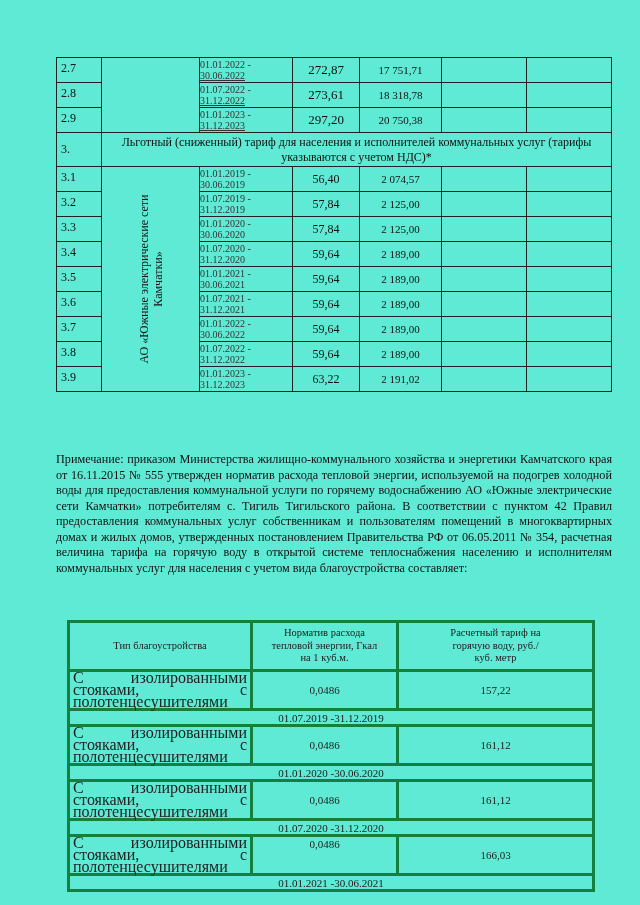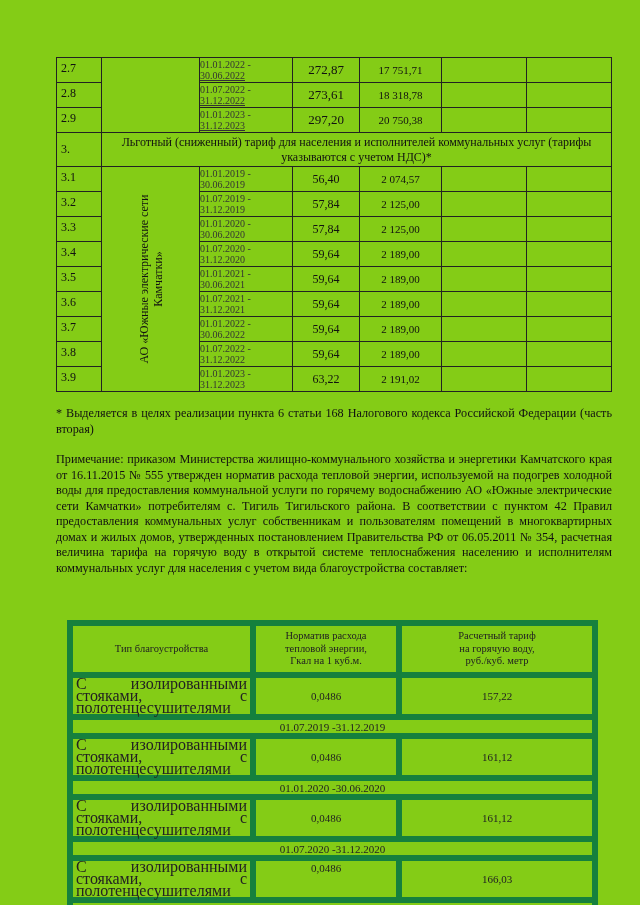--- a/index.html
+++ b/index.html
@@ -1,18 +1,18 @@
 <!DOCTYPE html>
 <html><head>
 <meta charset="utf-8">
 <style>
   html, body { margin: 0; padding: 0; background: #ffffff; }
   body { width: 640px; height: 905px; position: relative; overflow: hidden;
          font-family: "Liberation Serif", serif; color: #111; }
-  .page { position: absolute; left: 0; top: 0; width: 640px; height: 905px; background: #84cc16; }
+  .page { position: absolute; left: 0; top: 0; width: 640px; height: 905px; background: #5eead4; }
 
   
   table.t1 { position: absolute; left: 56px; top: 57px; border-collapse: collapse;
              font-size: 12px; table-layout: fixed; }
   table.t1 td { border: 1px solid #222; padding: 0; vertical-align: middle; }
   table.t1 td.num { padding-left: 4px; text-align: left; vertical-align: top; padding-top: 3px; font-size: 12px; }
   table.t1 td.period { text-align: left; font-size: 10px; line-height: 11px; color: #333; }
   table.t1 td.period span { display: block; }
   table.t1 td.period span.u { text-decoration: underline; }
   table.t1 td.v1 { text-align: center; font-size: 12px; font-weight: normal; }
@@ -28,21 +28,21 @@
 
   
   .para { position: absolute; left: 56px; width: 556px; font-size: 12.2px; line-height: 15.5px;
           text-align: justify; }
   .para.footnote { top: 406px; }
   .para.note { top: 452px; }
 
   
   table.t2 { position: absolute; left: 67px; top: 620px; border-collapse: collapse;
              font-size: 10.5px; table-layout: fixed; color: #222; }
-  table.t2 td { border: 6px solid #15803d; padding: 0 3px; vertical-align: middle; }
+  table.t2 td { border: 3px solid #15803d; padding: 0 3px; vertical-align: middle; }
   table.t2 td.hdr { text-align: center; line-height: 12.5px; height: 46px; }
   table.t2 td.period-row { text-align: center; height: 13px; line-height: 12px; font-size: 11px; }
   table.t2 td.type { text-align: justify; line-height: 12px; font-size: 16px; height: 26px; }
   table.t2 td.c { text-align: center; font-size: 11px; }
   table.t2 td.c.top { vertical-align: top; padding-top: 1px; }
 </style>
 </head>
 <body>
 
 <div class="page">
@@ -194,21 +194,20 @@
             <span>31.12.2023</span>
           </td>
         <td class="v1">63,22</td>
         <td class="v2">2 191,02</td>
         <td></td>
         <td></td>
       </tr>
     </tbody>
   </table>
 
-  <div class="para footnote">* Выделяется в целях реализации пункта 6 статьи 168 Налогового кодекса Российской Федерации (часть вторая)</div>
 
   <div class="para note">Примечание: приказом Министерства жилищно-коммунального хозяйства и энергетики Камчатского края от 16.11.2015 № 555 утвержден норматив расхода тепловой энергии, используемой на подогрев холодной воды для предоставления коммунальной услуги по горячему водоснабжению АО «Южные электрические сети Камчатки» потребителям с. Тигиль Тигильского района. В соответствии с пунктом 42 Правил предоставления коммунальных услуг собственникам и пользователям помещений в многоквартирных домах и жилых домов, утвержденных постановлением Правительства РФ от 06.05.2011 № 354, расчетная величина тарифа на горячую воду в открытой системе теплоснабжения населению и исполнителям коммунальных услуг для населения с учетом вида благоустройства составляет:</div>
 
   <table class="t2">
     <colgroup>
       <col style="width:183px">
         <col style="width:146px">
         <col style="width:196px">
     </colgroup>
     <tbody>

